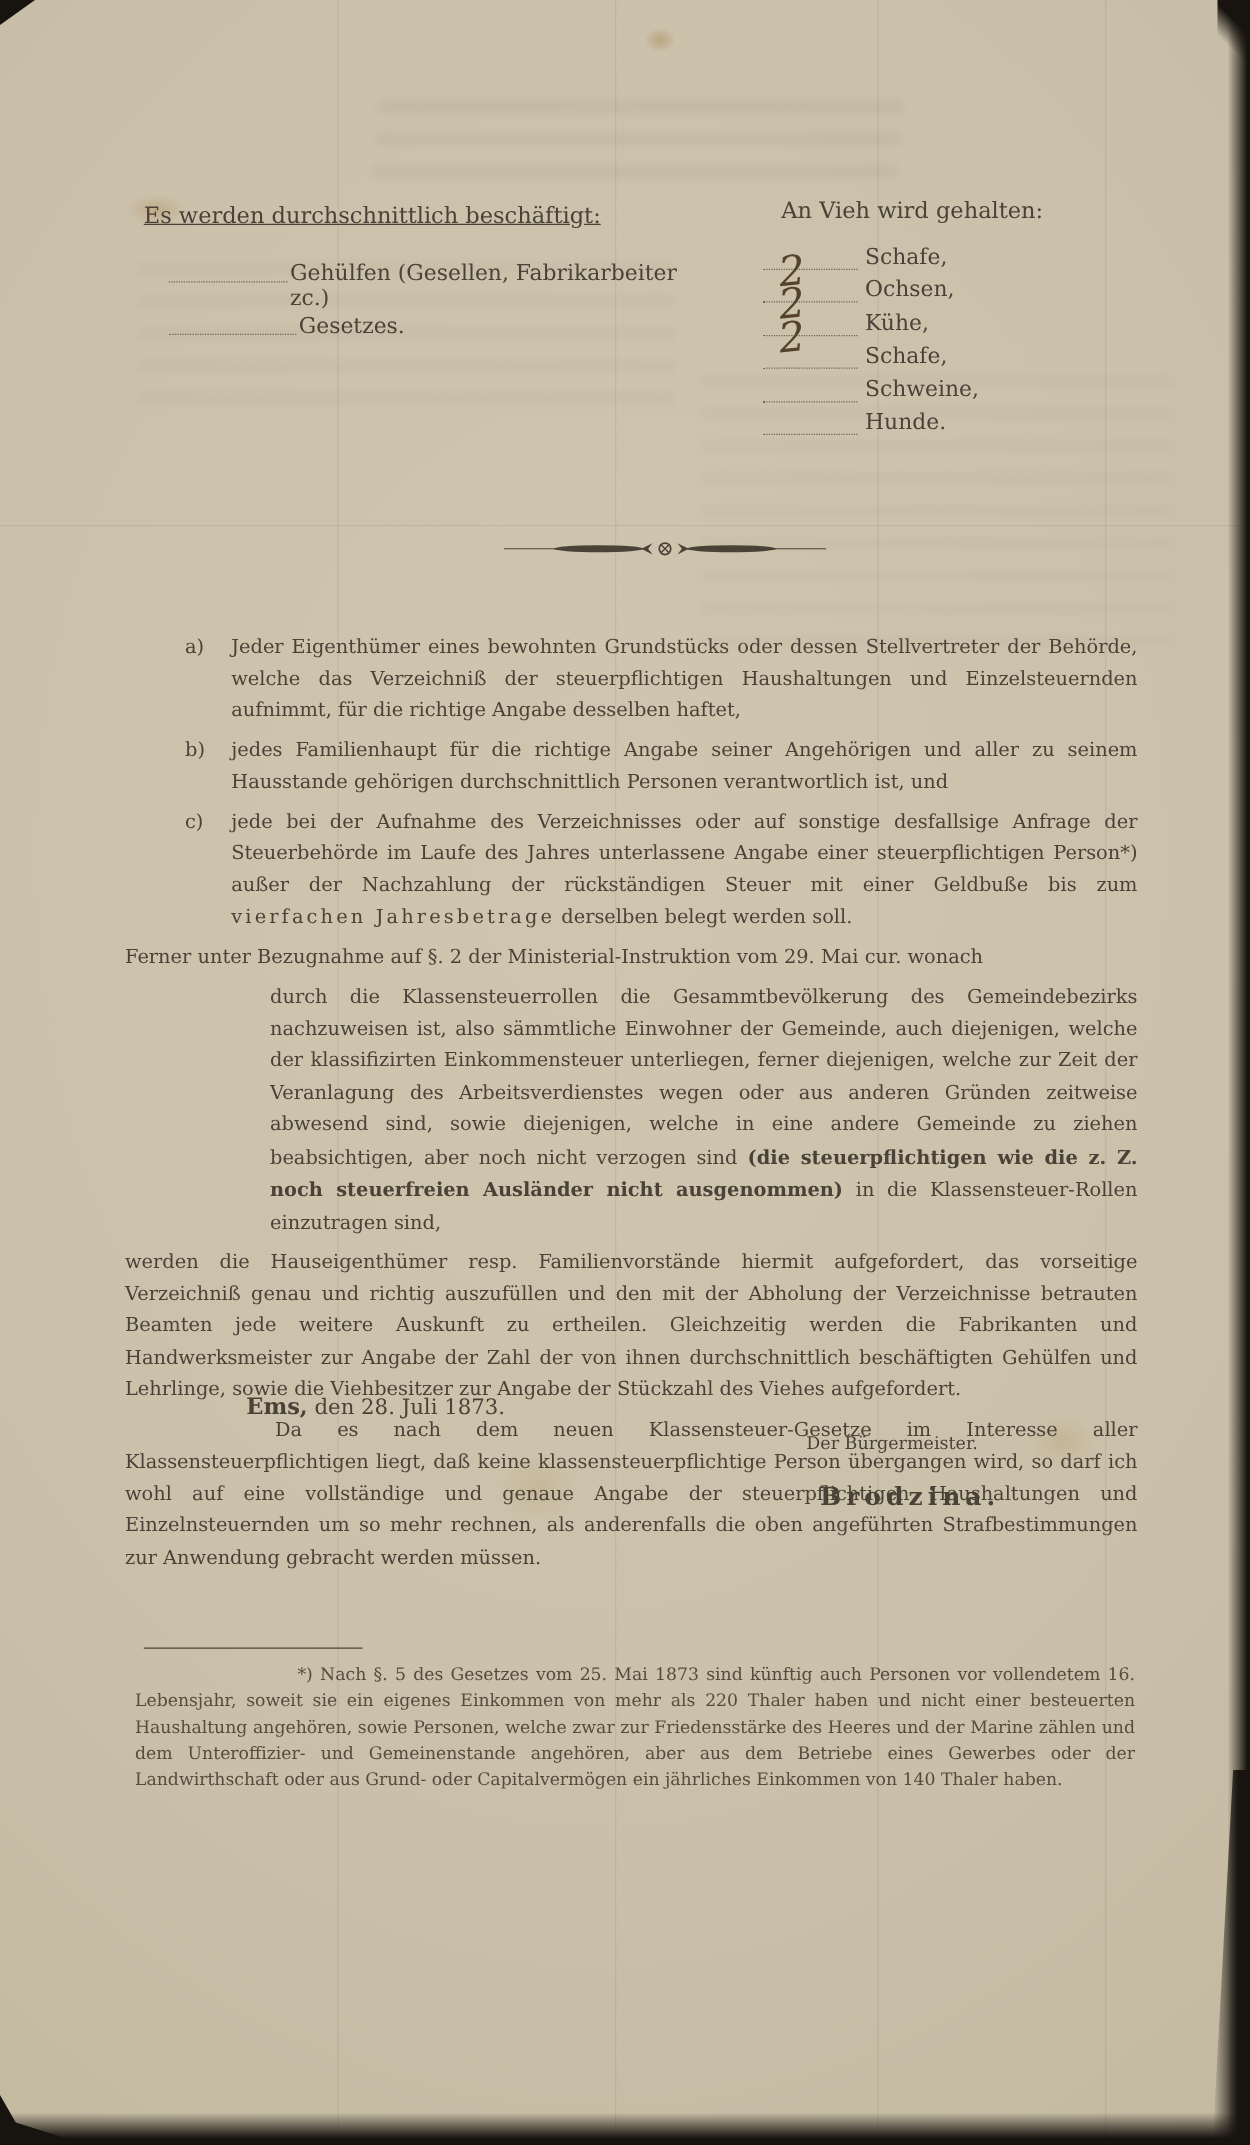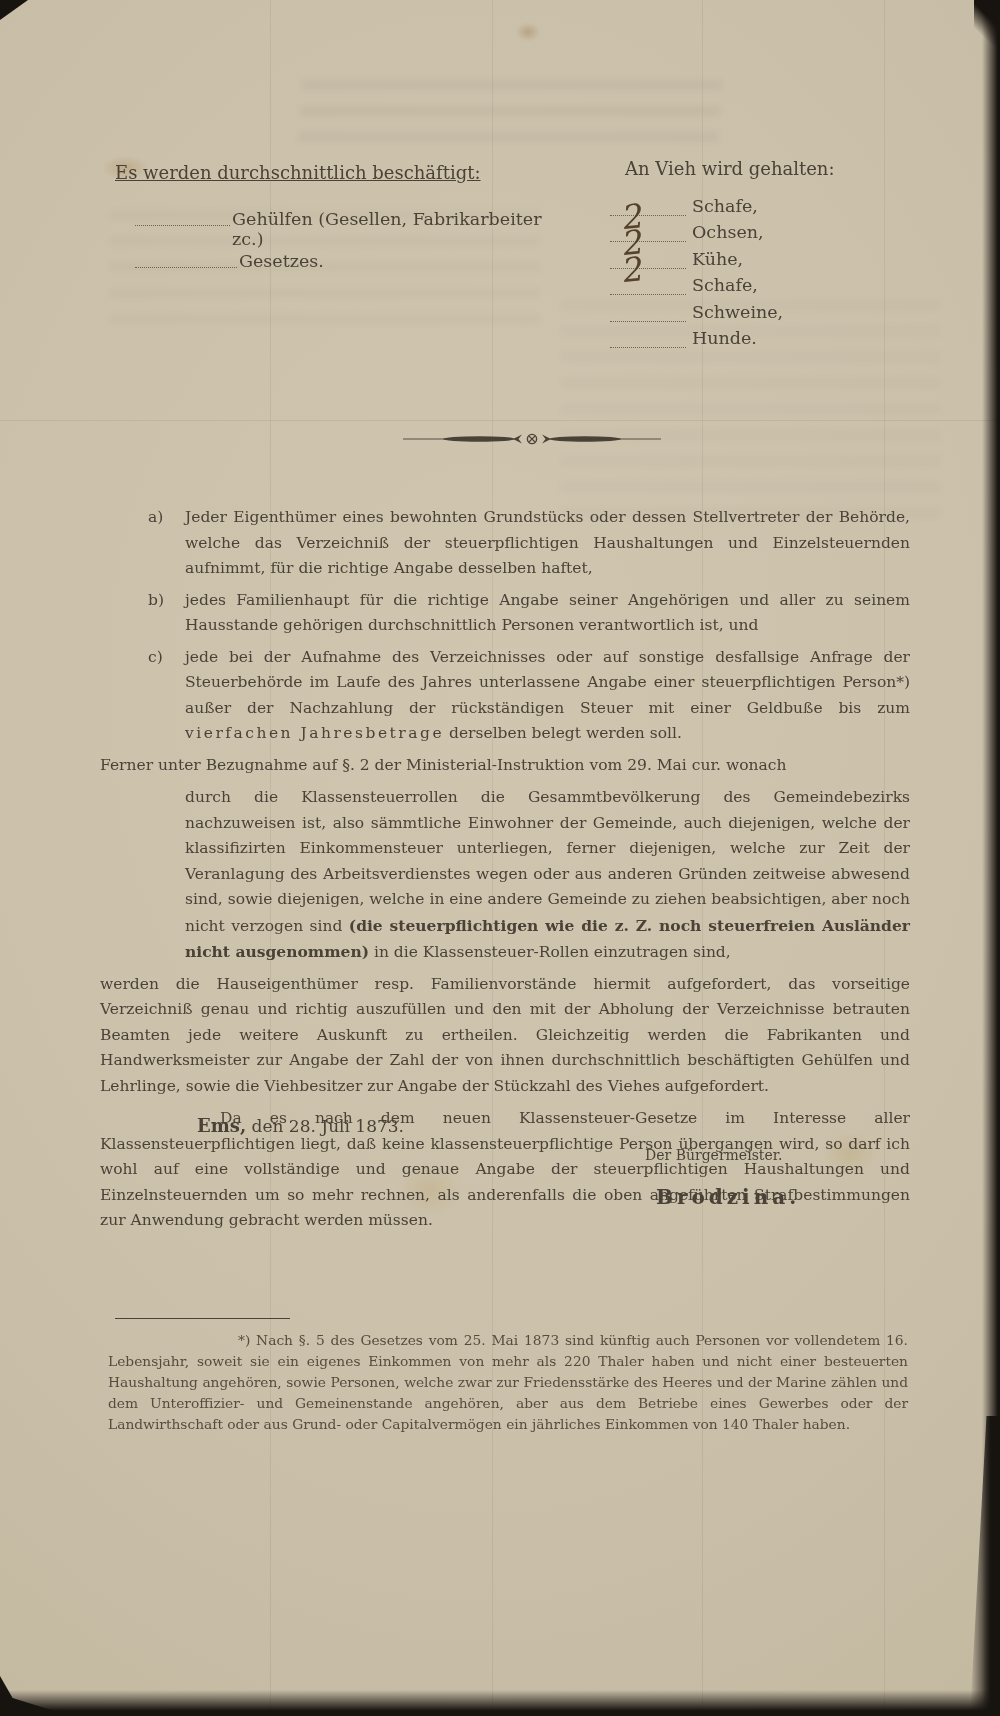--- a/index.html
+++ b/index.html
@@ -48,21 +48,21 @@
   .ornament{position:absolute;left:403px;top:430px;}
   
   .body{
     position:absolute;left:100px;top:505px;width:810px;
     font-size:15.5px;line-height:25.5px;text-align:justify;
   }
   .body p{margin:0 0 7px 0;}
   .indent1{text-indent:120px;}
   .item{position:relative;padding-left:85px;margin-bottom:6px;}
   .item .lbl{position:absolute;left:48px;top:0;}
-  .quote{margin-left:85px;margin-bottom:6px;}
+  .quote{margin-left:116px;margin-bottom:6px;}
   .spaced{letter-spacing:2.5px;}
   .bold{font-weight:bold;}
   
   .dateline{position:absolute;left:197px;top:1115px;font-size:17px;}
   .dateline .b{font-weight:bold;font-size:18px;text-align:right;}
   .sig-title{position:absolute;left:645px;top:1147px;font-size:14px;font-weight:normal;}
   .sig-name{position:absolute;left:656px;top:1185px;font-size:20px;font-weight:bold;letter-spacing:4px;}
   
   .fn-rule{position:absolute;left:115px;top:1318px;width:175px;height:0;border-top:1.6px solid #4a4237;}
   .footnote{

